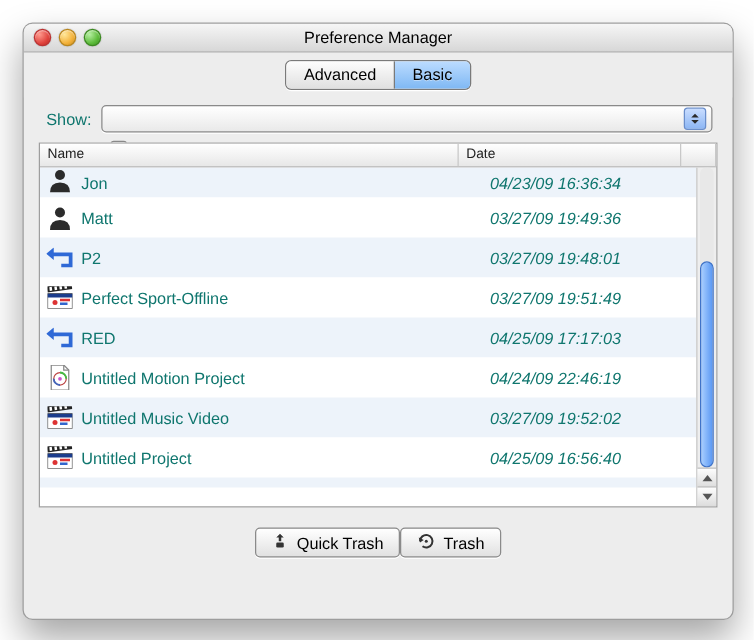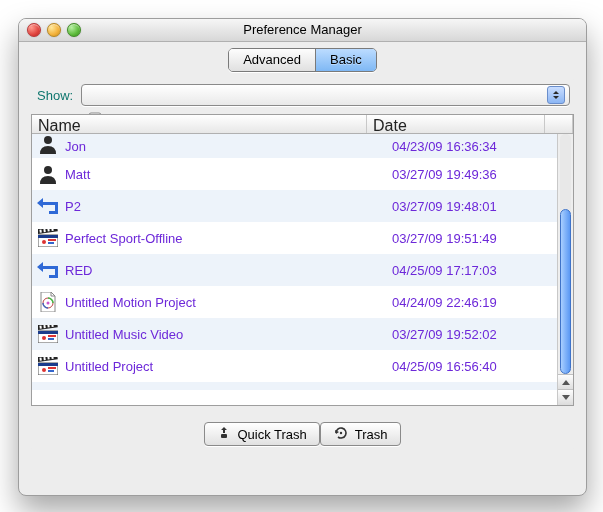--- a/index.html
+++ b/index.html
@@ -153,21 +153,21 @@
     height: 290px;
     position:relative;
     display:flex;
     flex-direction:column;
   }
   .thead {
     display:flex;
     height:18px;
     background: linear-gradient(#ffffff, #e7e7e7);
     border-bottom:1px solid #b0b0b0;
-    font-size:16px;
+    font-size:11px;
     color:#222;
     flex: 0 0 18px;
   }
   .thead .col {
     padding: 2px 6px 0 6px;
     border-right:1px solid #c8c8c8;
   }
   .col-name { flex: 1; }
   .col-date { width: 165px; }
   .col-scroll { width: 15px; border-right:none;}
@@ -179,41 +179,41 @@
   }
   .tbody {
     flex:1;
     overflow:hidden;
   }
   .row {
     display:flex;
     align-items:center;
     height:32px;
     font-size:13px;
-    color:#6d28d9;
+    color:#0f766e;
   }
   .row.partial-top {
     height:20px;
     align-items:flex-end;
     padding-bottom:4px;
   }
   .row.partial-bottom {
     height:8px;
   }
   .row:nth-child(odd){ background:#edf3fa; }
   .row:nth-child(even){ background:#ffffff; }
   .cell-icon {
     width:26px;
     display:flex;
     align-items:center;
     justify-content:center;
     padding-left:3px;
   }
   .cell-name { flex:1; padding-left:4px; }
-  .cell-date { width:165px; padding-left:2px; }
+  .cell-date { width:165px; padding-left:2px;font-style:italic; }
 
   .scrollbar {
     width:15px;
     background: #eee;
     border-left:1px solid #c8c8c8;
     position:relative;
   }
   .scrollbar .track {
     position:absolute;
     top:0; left:2px;

